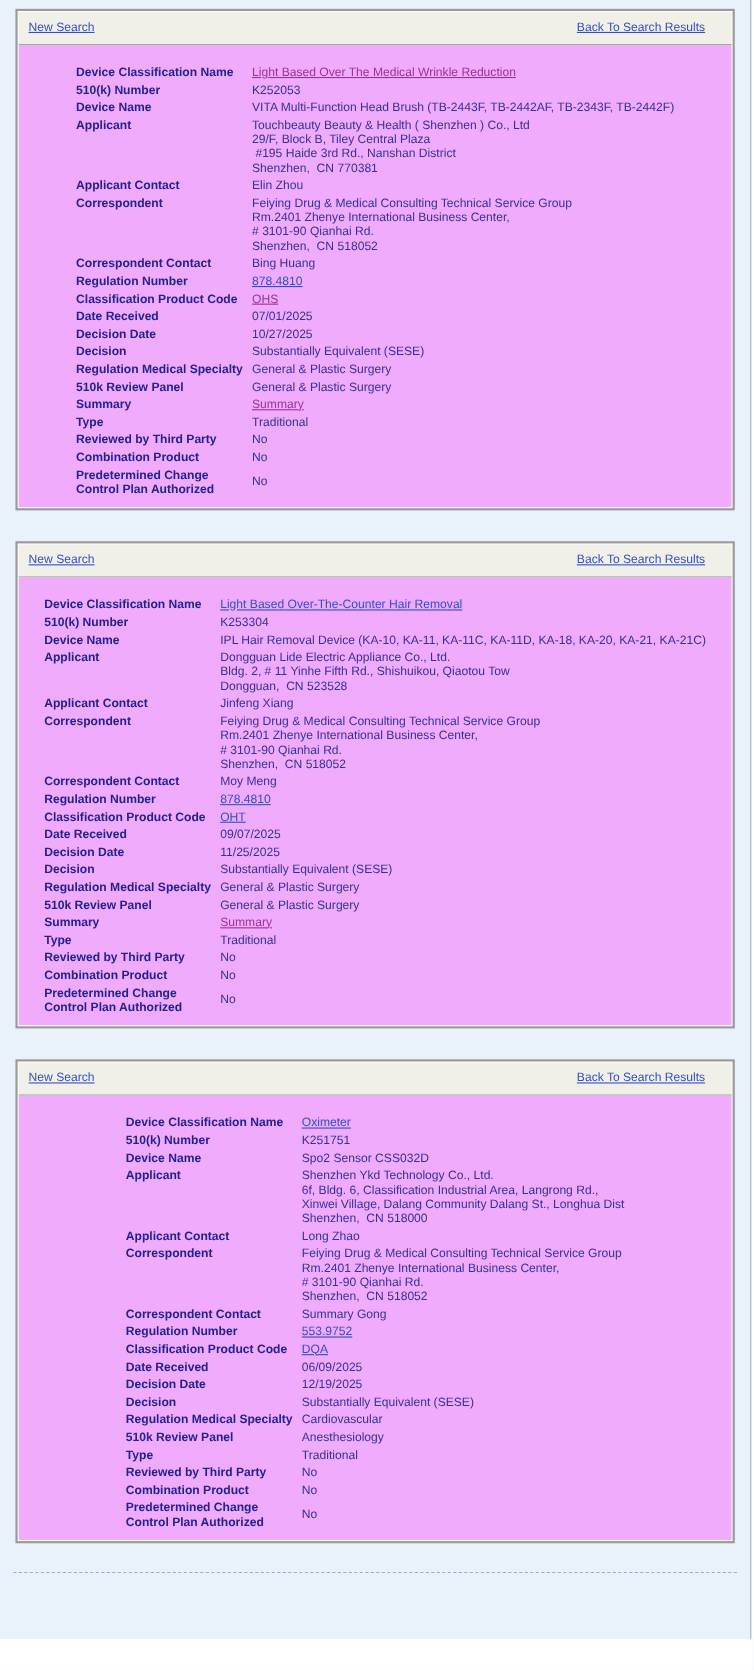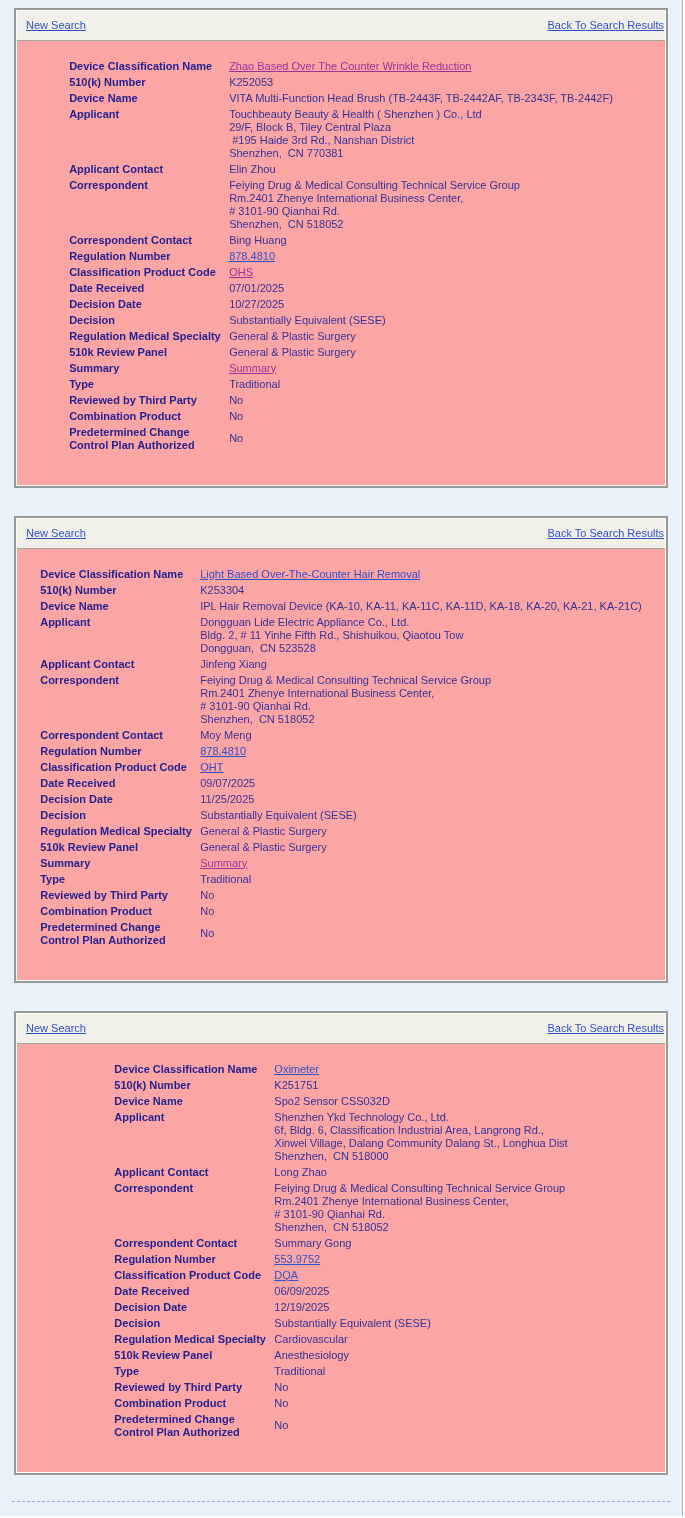--- a/index.html
+++ b/index.html
@@ -20,26 +20,26 @@
     border: 2px solid #9a9a9a;
     background: #fdfdf6;
     padding: 1px;
   }
   .panel-head {
     display: flex;
     justify-content: space-between;
     align-items: center;
     background: #f1f0e8;
     border-bottom: 1px solid #a3a39b;
-    padding: 8px 1px 9px 9px;
+    padding: 8px 24px 9px 9px;
     font-size: 11px;
   }
   .panel-body {
-    background: #fca5a5;
-    padding: 17px 8px 32px 8px;
+    background: #f0abfc;
+    padding: 17px 8px 8px 8px;
   }
   a.lnk, a.head-lnk {
     color: #3050c8;
     text-decoration: underline;
     cursor: pointer;
   }
   a.visited { color: #993399; }
   table.rec {
     margin: 0 auto;
     border-collapse: collapse;
@@ -78,21 +78,21 @@
   <div class="panel">
     <div class="panel-head">
       <a class="head-lnk" href="#">New Search</a>
       <a class="head-lnk" href="#">Back To Search Results</a>
     </div>
     <div class="panel-body">
       <table class="rec">
         <tbody>
             <tr>
               <th>Device Classification Name</th>
-              <td><a href="#" class="lnk visited">Zhao Based Over The Counter Wrinkle Reduction</a></td>
+              <td><a href="#" class="lnk visited">Light Based Over The Medical Wrinkle Reduction</a></td>
             </tr>
             <tr>
               <th>510(k) Number</th>
               <td><span>K252053</span></td>
             </tr>
             <tr>
               <th>Device Name</th>
               <td><span>VITA Multi-Function Head Brush (TB-2443F, TB-2442AF, TB-2343F, TB-2442F)</span></td>
             </tr>
             <tr>

